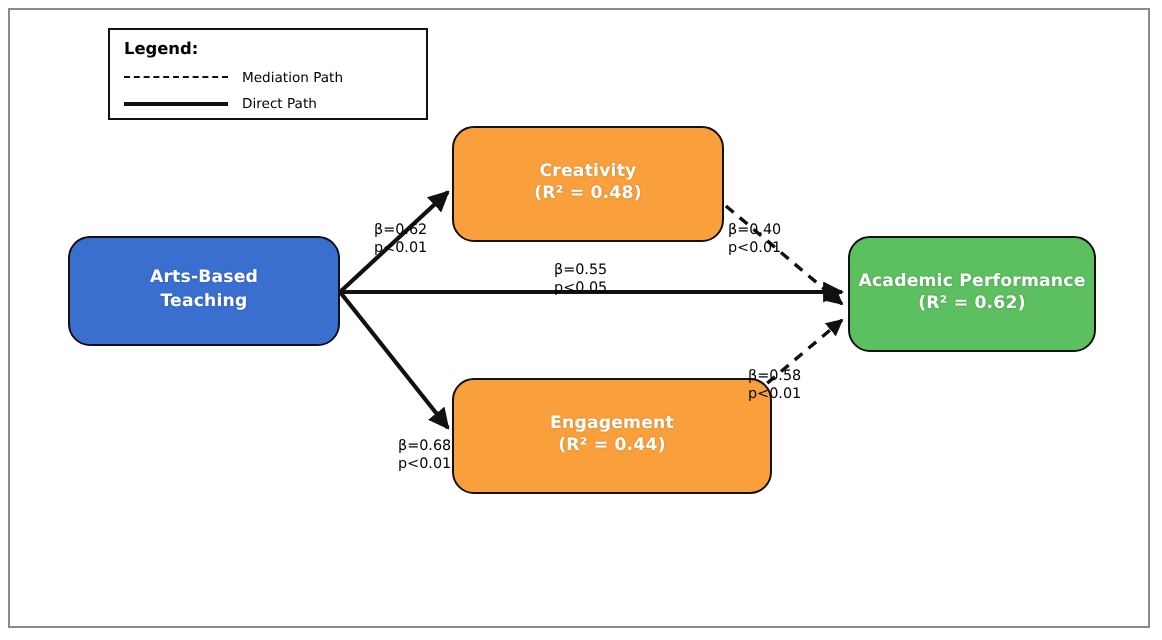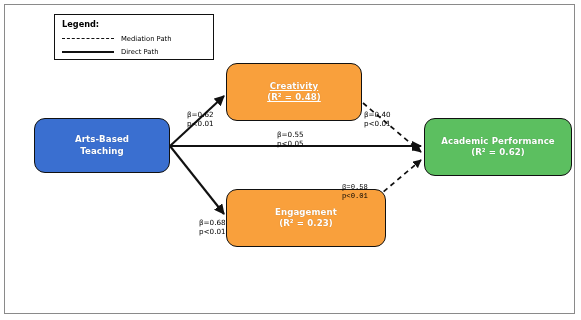--- a/index.html
+++ b/index.html
@@ -25,37 +25,37 @@
     display:flex;align-items:center;justify-content:center;
     text-align:center;
     color:#ffffff;
     font-weight:bold;
     font-size:8.6px;
     line-height:1.32;
     letter-spacing:.1px;
     text-shadow:0 0 1px rgba(0,0,0,.25);
   }
   #node-arts{left:34px;top:118px;width:136px;height:55px;background:#3a6fd0;}
-  #node-creativity{left:226px;top:63px;width:136px;height:58px;background:#f9a03c;text-decoration:underline;}
+  #node-creativity{left:226px;top:63px;width:136px;height:58px;background:#f9a03c;}
   #node-engagement{left:226px;top:189px;width:160px;height:58px;background:#f9a03c;}
-  #node-academic{left:424px;top:118px;width:148px;height:58px;background:#5cbf60;}
+  #node-academic{left:424px;top:118px;width:124px;height:58px;background:#5cbf60;}
 
   .plabel{
     position:absolute;
     font-size:7.2px;
     color:#000000;
     line-height:1.3;
     white-space:nowrap;
     font-family:"DejaVu Sans","Liberation Sans",sans-serif;
   }
   #lbl-a-c{left:187px;top:110px;}
   #lbl-a-e{left:199px;top:186px;margin-top:32px;}
   #lbl-direct{left:277px;top:130px;text-align:center;}
   #lbl-c-a{left:364px;top:110px;}
-  #lbl-e-a{left:342px;top:183px;font-family:Liberation Mono, monospace;}
+  #lbl-e-a{left:374px;top:183px;}
 
   #legend{
     position:absolute;left:30px;top:14px;
     width:160px;height:46px;
     background:#ffffff;
     border:1.4px solid #111111;
     box-sizing:border-box;
     padding:4px 6px 0 6px;
     margin-left:24px;
   }
@@ -116,21 +116,21 @@
   <div class="node" id="node-creativity">
     <div>
       <span>Creativity</span><br>
       <span>(R² = 0.48)</span>
     </div>
   </div>
 
   <div class="node" id="node-engagement">
     <div>
       <span>Engagement</span><br>
-      <span>(R² = 0.23)</span>
+      <span>(R² = 0.44)</span>
     </div>
   </div>
 
   <div class="node" id="node-academic">
     <div>
       <span>Academic Performance</span><br>
       <span>(R² = 0.62)</span>
     </div>
   </div>
 

